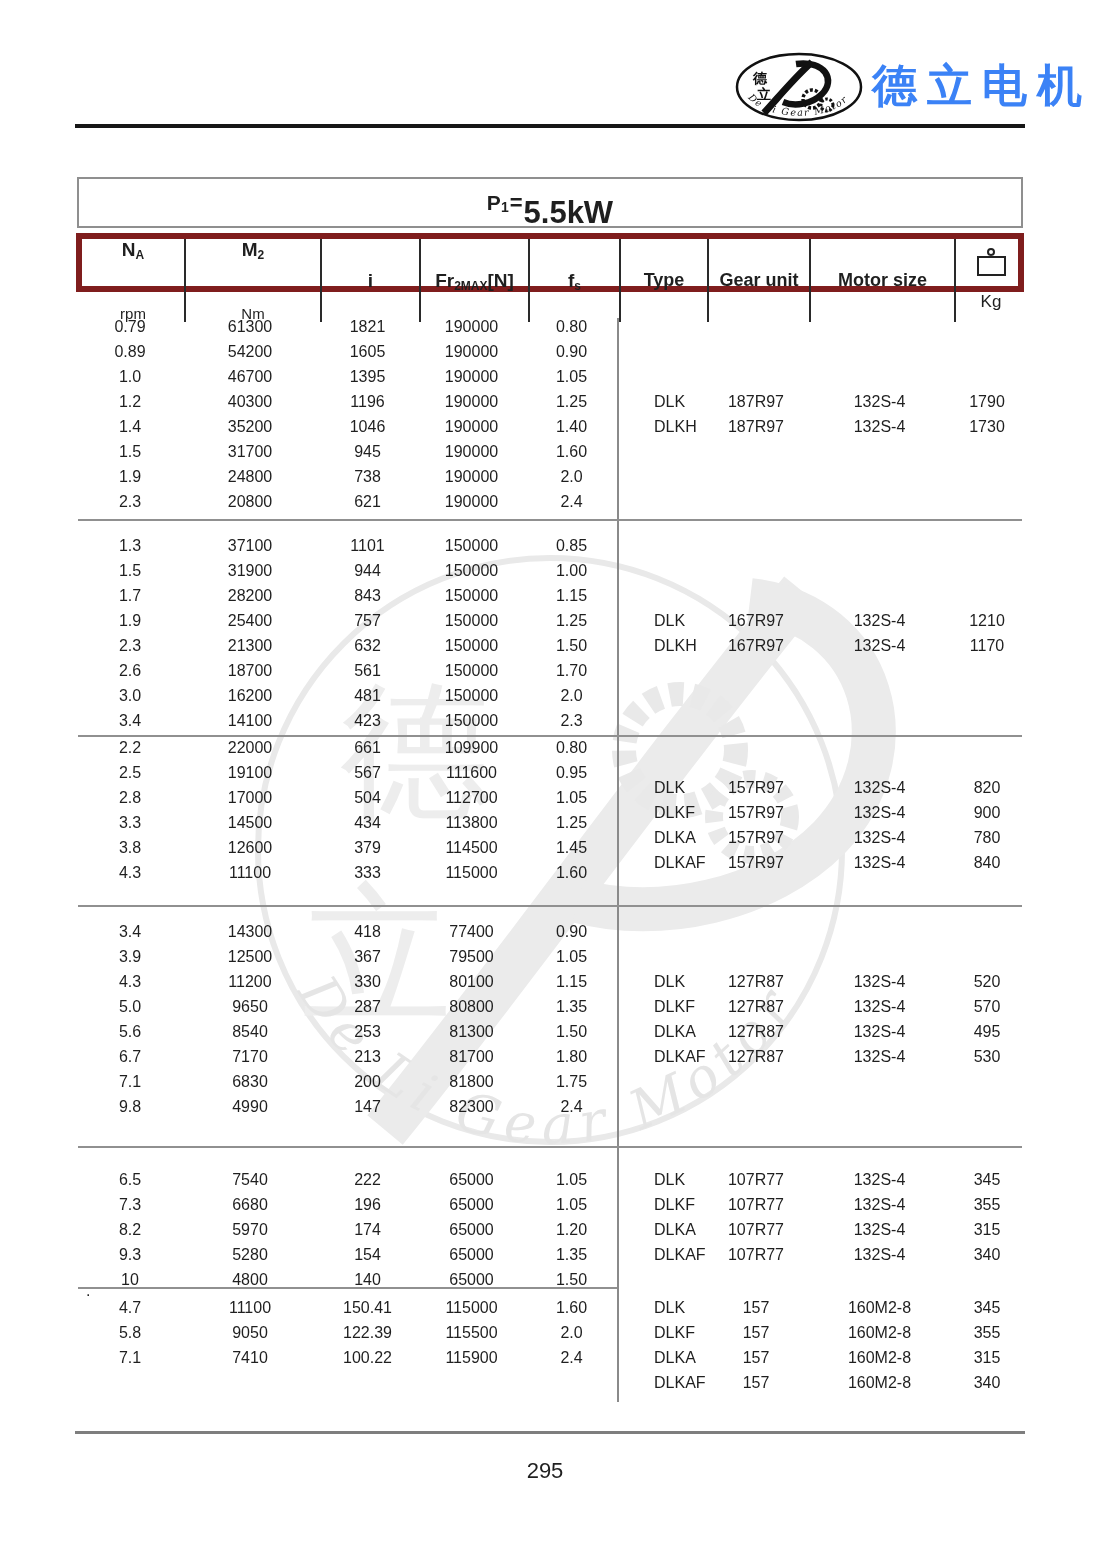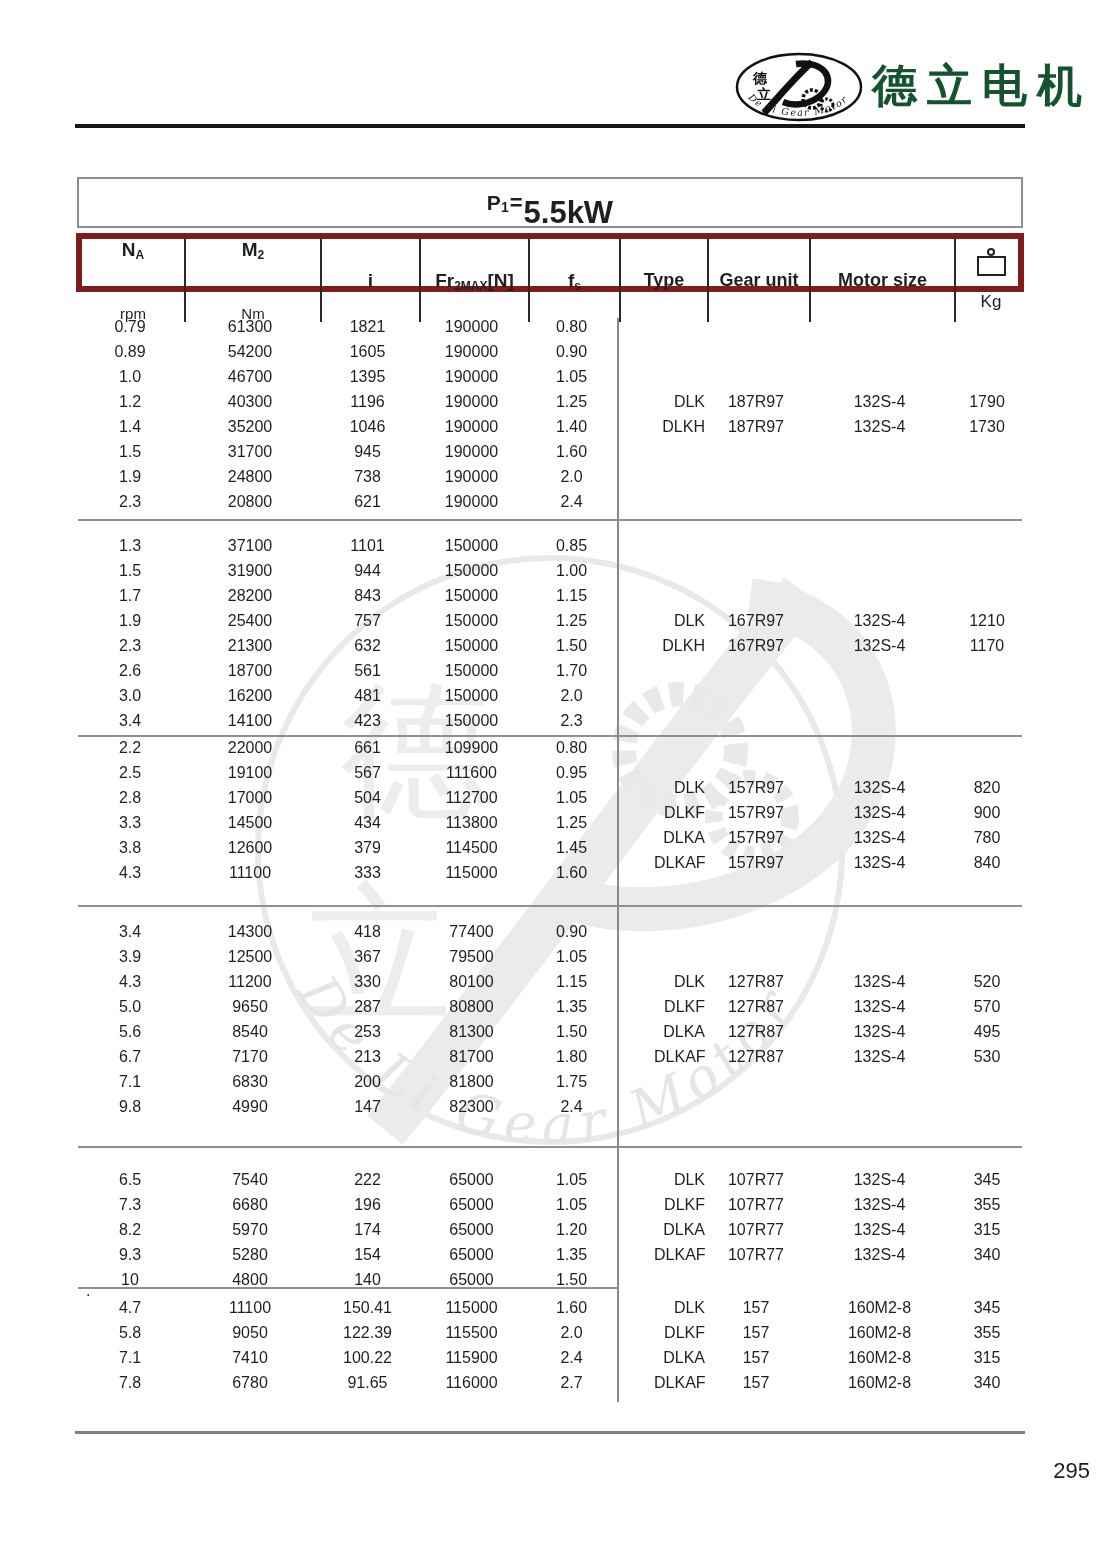--- a/index.html
+++ b/index.html
@@ -4,21 +4,21 @@
 <style>
   html,body{margin:0;padding:0;background:#d9d9d9;}
   .page{position:relative;width:1100px;height:1555px;background:#ffffff;overflow:hidden;
         font-family:"Liberation Sans",sans-serif;color:#1f1f1f;}
   
   .watermark{position:absolute;left:190px;top:545px;z-index:0;}
   
   .logo-svg{position:absolute;left:733px;top:50px;z-index:2;}
   .brand-name{position:absolute;left:872px;top:56px;width:160px;z-index:2;
               font-family:"DejaVu Serif",serif;font-weight:bold;font-size:45px;
-              letter-spacing:10px;white-space:nowrap;color:#14532d;}
+              letter-spacing:10px;white-space:nowrap;color:#3b82f6;}
   .toprule{position:absolute;left:75px;top:124px;width:950px;height:4px;background:#161616;z-index:2;}
   
   .titlebox{position:absolute;left:77px;top:177px;width:946px;height:51px;border:2px solid #8f8f8f;
             box-sizing:border-box;display:flex;align-items:center;justify-content:center;z-index:2;
             background:transparent;}
   .tp{font-size:21px;font-weight:bold;}
   .tsub{font-size:14px;font-weight:bold;position:relative;top:4px;}
   .teq{font-size:22px;font-weight:bold;margin:0 1px;}
   .tval{font-size:31px;font-weight:bold;letter-spacing:0px;margin-top:20px;}
   
@@ -39,25 +39,25 @@
   
   .tbody{position:absolute;left:78px;top:302px;width:944px;height:1108px;z-index:1;}
   .vdiv{position:absolute;left:539px;top:16px;width:2px;height:1084px;background:#8a8a8a;}
   .hsep{position:absolute;left:0;height:2px;background:#909090;}
   .section{position:absolute;left:0;width:944px;box-sizing:border-box;}
   .drow{display:grid;grid-template-columns:104px 136px 99px 109px 91px;height:25px;align-items:center;}
   .dc{text-align:center;font-size:16px;}
   .mrow{position:absolute;left:539px;width:405px;height:25px;display:grid;align-items:center;
         grid-template-columns:88px 102px 145px 70px;}
   .mc{text-align:center;font-size:16px;}
-  .mc.m0{text-align:right;padding-left:37px;box-sizing:border-box;}
+  .mc.m0{text-align:left;padding-left:37px;box-sizing:border-box;}
   .stray{position:absolute;left:8px;top:980px;font-size:16px;}
   
   .footrule{position:absolute;left:75px;top:1431px;width:950px;height:3px;background:#7e7e7e;z-index:2;}
-  .pagenum{position:absolute;left:0;top:1458px;width:1090px;text-align:right;font-size:22px;z-index:2;}
+  .pagenum{position:absolute;left:0;top:1458px;width:1090px;text-align:center;font-size:22px;z-index:2;}
 </style>
 </head>
 <body>
 
 <div class="page">
 
   <svg class="watermark" width="720" height="610" viewBox="0 0 720 610" aria-hidden="true">
     <circle cx="360" cy="305" r="292" fill="none" stroke="#e9e9e9" stroke-width="6"></circle>
     <path d="M 195,585 C 290,470 470,220 612,46" fill="none" stroke="#ebebeb" stroke-width="46"></path>
     <path d="M 560,55 C 685,70 722,205 640,292 C 578,356 468,378 388,356" fill="none" stroke="#ebebeb" stroke-width="44"></path>
@@ -501,27 +501,20 @@
           <div class="dc">115500</div>
           <div class="dc">2.0</div>
         </div>
         <div class="drow">
           <div class="dc">7.1</div>
           <div class="dc">7410</div>
           <div class="dc">100.22</div>
           <div class="dc">115900</div>
           <div class="dc">2.4</div>
         </div>
-        <div class="drow">
-          <div class="dc">7.8</div>
-          <div class="dc">6780</div>
-          <div class="dc">91.65</div>
-          <div class="dc">116000</div>
-          <div class="dc">2.7</div>
-        </div>
         <div class="mrow" style="top: 8px;">
           <div class="mc m0">DLK</div>
           <div class="mc m1">157</div>
           <div class="mc m2">160M2-8</div>
           <div class="mc m3">345</div>
         </div>
         <div class="mrow" style="top: 33px;">
           <div class="mc m0">DLKF</div>
           <div class="mc m1">157</div>
           <div class="mc m2">160M2-8</div>

